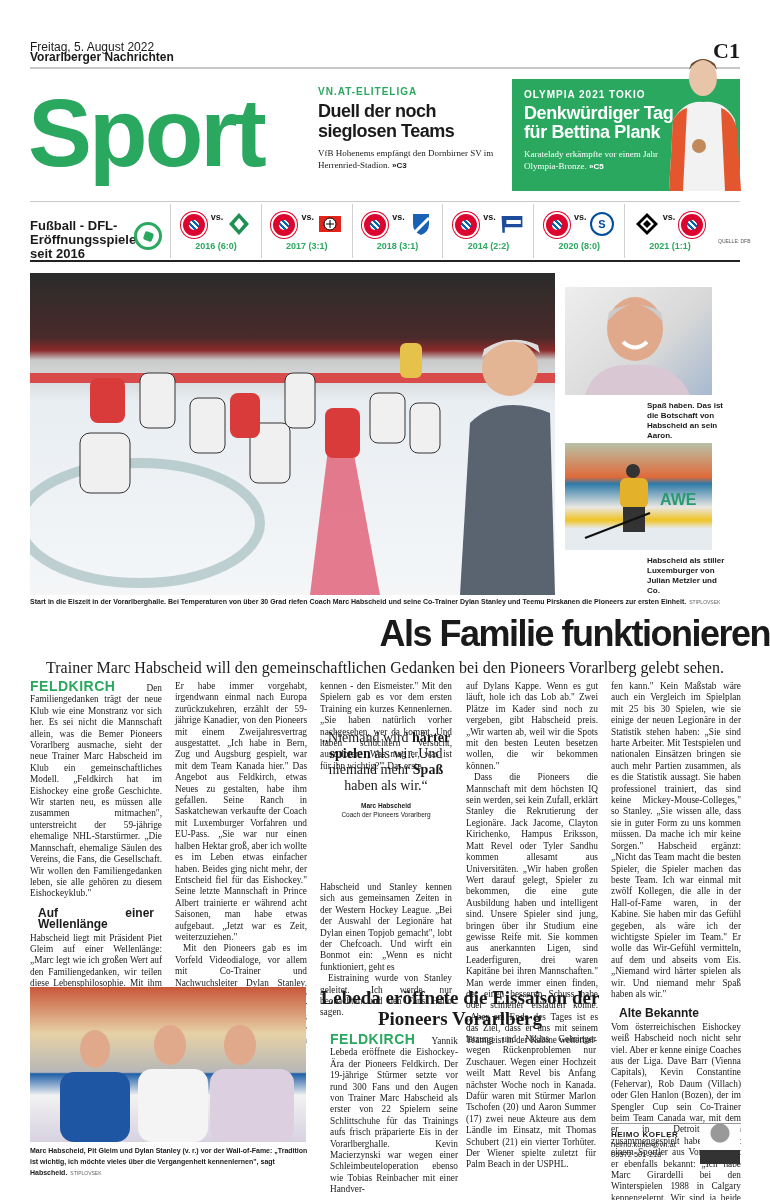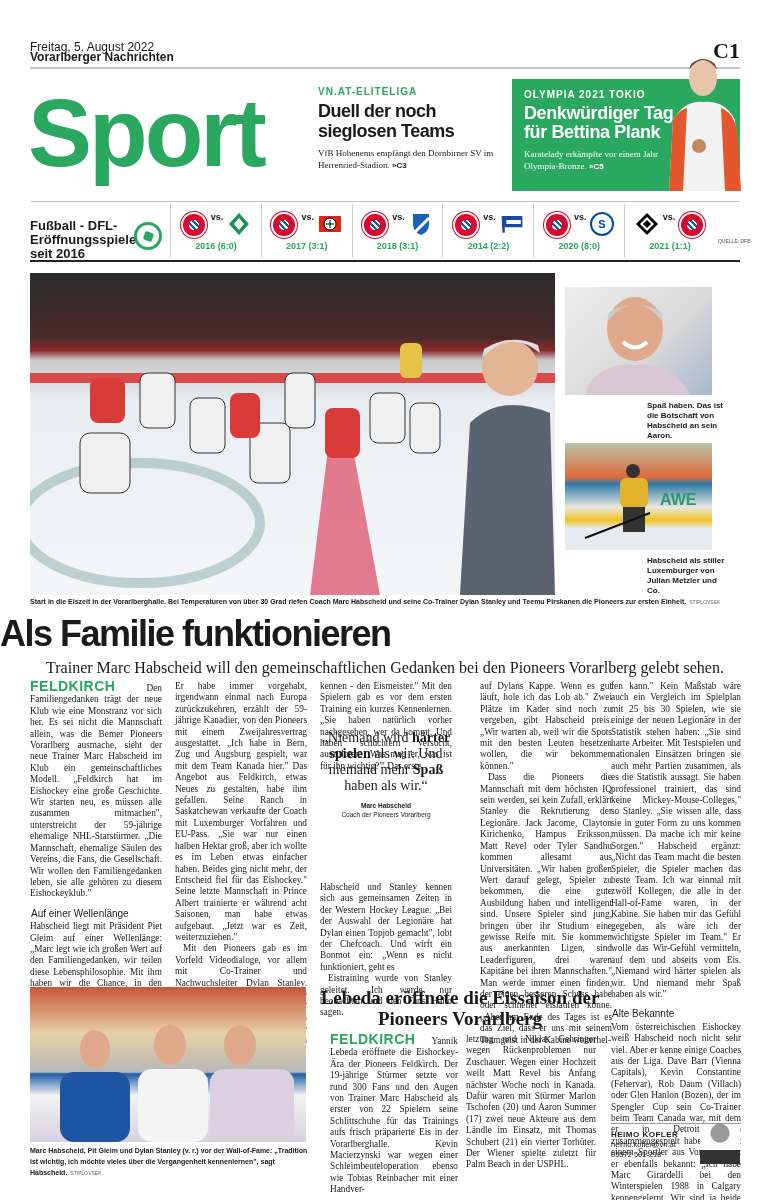--- a/index.html
+++ b/index.html
@@ -37,30 +37,30 @@
 .match .yr{font-family:"Liberation Sans",sans-serif;font-weight:bold;font-size:9px;color:#2aa85f;margin-top:3px}
 .quelle{left:718px;top:238px;font-family:"Liberation Sans",sans-serif;font-size:5px;text-align:right;line-height:6px;color:#555}
 .mainphoto{left:30px;top:273px;width:525px;height:322px;overflow:hidden;background:linear-gradient(#2b2b2b 0%,#4a2a2a 20%,#8a2a2a 24%,#c9c9c9 27%,#e9eef2 40%,#f4f6f8 100%)}
 .sidephoto1{left:565px;top:287px;width:147px;height:108px;background:linear-gradient(135deg,#eee 0%,#d8d8d8 60%,#a7b9cf 100%)}
 .sidephoto2{left:565px;top:443px;width:147px;height:107px;background:linear-gradient(#b8c2a7 0%,#e06a3a 32%,#2f7aa8 38%,#e9e7e1 60%,#f0c326 72%,#e6ebef 80%)}
 .sidecap{font-family:"Liberation Sans",sans-serif;font-weight:bold;font-size:8px;line-height:10px;width:80px}
 .cap1{left:647px;top:401px}
 .cap2{left:647px;top:556px}
 .maincap{left:30px;top:598px;font-family:"Liberation Sans",sans-serif;font-weight:bold;font-size:7px}
 .credit{font-family:"Liberation Sans",sans-serif;font-size:5px;font-weight:normal;color:#666;margin-left:3px}
-.headline{left:0;width:770px;top:612px;text-align:left;font-family:"Liberation Sans",sans-serif;font-weight:bold;font-size:36px;letter-spacing:-1.5px;line-height:44px}
+.headline{left:0;width:770px;top:612px;text-align:right;font-family:"Liberation Sans",sans-serif;font-weight:bold;font-size:36px;letter-spacing:-1.5px;line-height:44px}
 .subhead{left:0;width:770px;top:658px;text-align:center;font-size:16px;line-height:20px}
 .col{font-size:9.3px;line-height:11.4px;text-align:justify;hyphens:auto}
 .col p+p{text-indent:8px}
-.col h4{font-family:"Liberation Sans",sans-serif;font-weight:normal;font-size:10px;margin:8px 1px 2px}
+.col h4{font-family:"Liberation Sans",sans-serif;font-weight:bold;font-size:12px;margin:8px 8px 2px}
 .loc{font-family:"Liberation Sans",sans-serif;font-weight:bold;font-size:14px;color:#2aa85f;letter-spacing:0.5px}
 .c1{left:30px;top:681px;width:132px}
 .c2{left:175px;top:681px;width:132px}
 .c3{left:320px;top:681px;width:132px}
-.c4{left:480px;top:681px;width:132px}
+.c4{left:466px;top:681px;width:132px}
 .c5{left:611px;top:681px;width:130px}
 .c3b{left:320px;top:882px;width:132px}
 .quote{left:318px;top:730px;width:136px;text-align:center}
 .quote .q{font-size:14px;line-height:16px}
 .quote .who{font-family:"Liberation Sans",sans-serif;font-weight:bold;font-size:6.5px;margin-top:8px}
 .quote .role{font-family:"Liberation Sans",sans-serif;font-size:6.5px;margin-top:2px}
 .photo3{left:30px;top:987px;width:276px;height:155px;background:linear-gradient(#c9573a 0%,#e6d1a6 30%,#b7b7b7 55%,#1f5fa8 56%,#f2f2f2 70%,#d7d1e1 100%)}
 .cap3{left:30px;top:1145px;width:280px;font-family:"Liberation Sans",sans-serif;font-weight:bold;font-size:7px;line-height:11px}
 .headline2{left:320px;top:987px;width:280px;text-align:center;font-family:Liberation Serif, serif;font-size:19px;line-height:21px}
 .c6{left:330px;top:1034px;width:128px}

